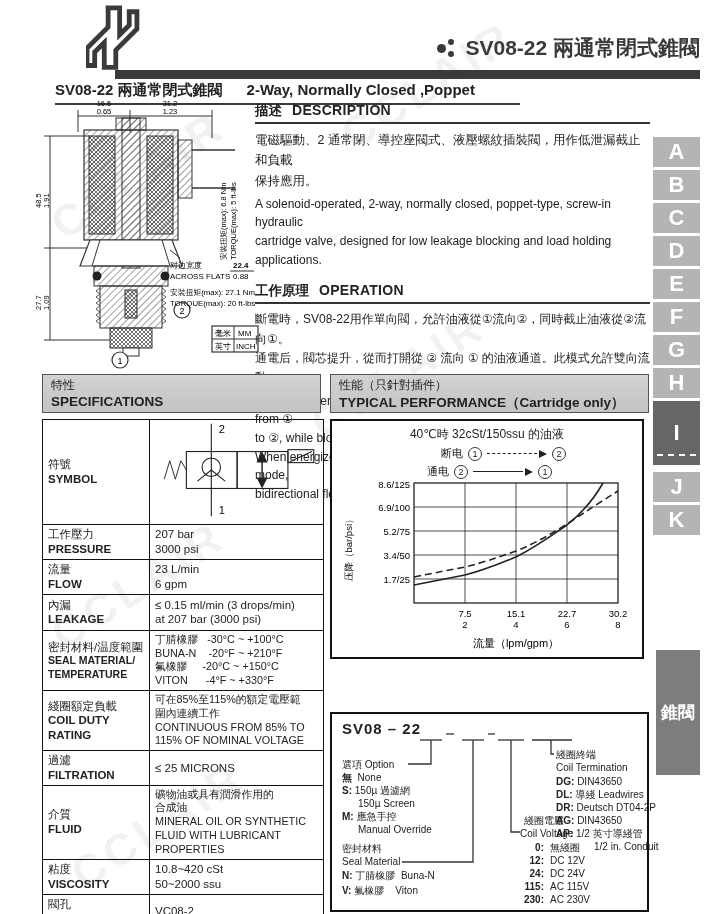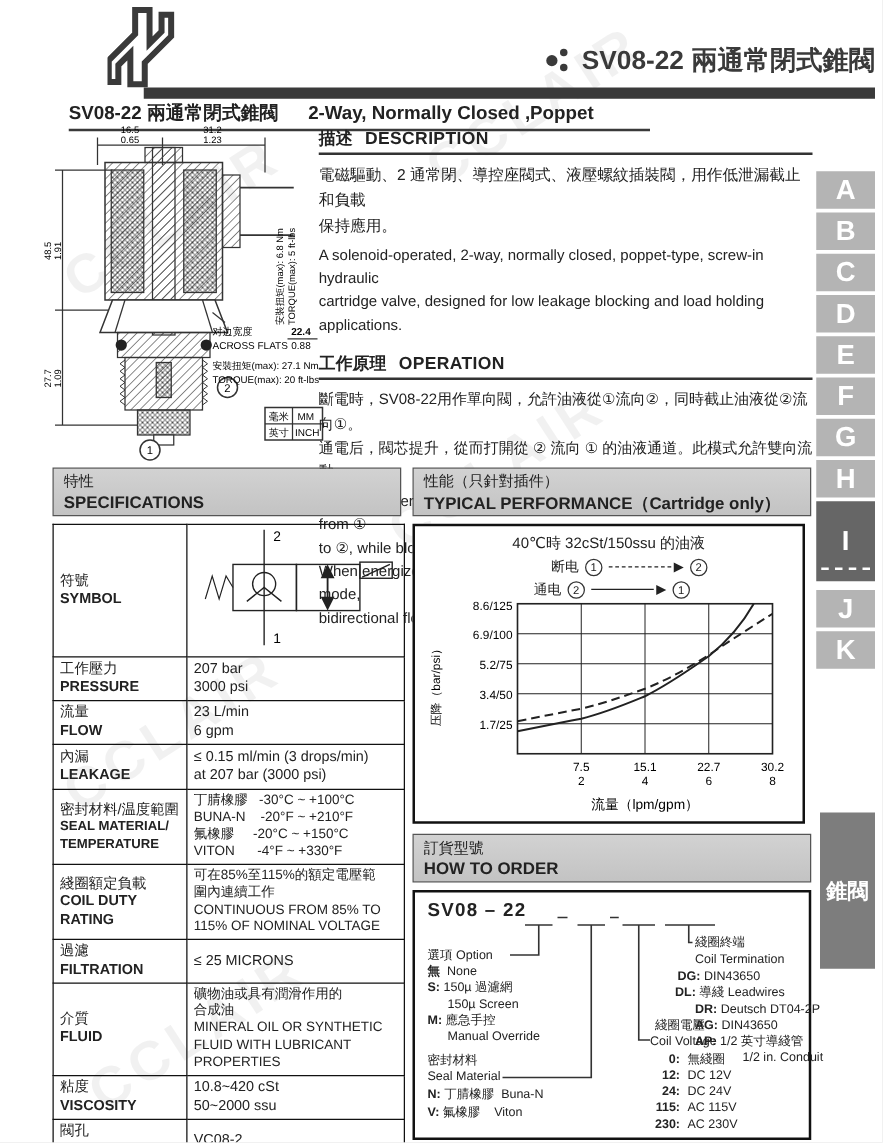--- a/index.html
+++ b/index.html
@@ -369,24 +369,20 @@
       <text x="231" y="136" font-size="9.5" text-anchor="middle">22.7</text>
       <text x="282" y="136" font-size="9.5" text-anchor="middle">30.2</text>
       <text x="129" y="147" font-size="9.5" text-anchor="middle">2</text>
       <text x="180" y="147" font-size="9.5" text-anchor="middle">4</text>
       <text x="231" y="147" font-size="9.5" text-anchor="middle">6</text>
       <text x="282" y="147" font-size="9.5" text-anchor="middle">8</text>
       <text x="180" y="166" font-size="11" text-anchor="middle">流量（lpm/gpm）</text>
     </svg>
   </div>
 
-  <div class="gray-head" style="left:330px;top:667px;width:319px;height:39px;">
-    <span class="zh">訂貨型號</span>
-    <span class="en">HOW TO ORDER</span>
-  </div>
 
   <div class="order-box">
     <div class="order-code">SV08 – 22</div>
     <svg style="position:absolute;left:0;top:0;" width="315" height="196" viewBox="0 0 315 196">
       <g stroke="#333" stroke-width="1.3" fill="none">
         <line x1="88" y1="26" x2="110" y2="26"></line>
         <line x1="114" y1="20" x2="122" y2="20"></line>
         <line x1="130" y1="26" x2="152" y2="26"></line>
         <line x1="156" y1="20" x2="163" y2="20"></line>
         <line x1="166" y1="26" x2="192" y2="26"></line>
@@ -422,22 +418,22 @@
     <div class="ocol" style="left:218px;top:127px;">
       <div>無綫圈</div>
       <div>DC 12V</div>
       <div>DC 24V</div>
       <div>AC 115V</div>
       <div>AC 230V</div>
     </div>
 
     <div class="ocol" style="left:224px;top:34px;">綫圈終端</div>
     <div class="ocol" style="left:224px;top:47px;">Coil Termination</div>
-    <div class="ocol" style="left:210px;top:61px;"><span class="ocode">DG:</span>&nbsp;<span>DIN43650</span></div>
-    <div class="ocol" style="left:208px;top:74px;"><span class="ocode">DL:</span>&nbsp;<span>導綫 Leadwires</span></div>
+    <div class="ocol" style="left:224px;top:61px;"><span class="ocode">DG:</span>&nbsp;<span>DIN43650</span></div>
+    <div class="ocol" style="left:224px;top:74px;"><span class="ocode">DL:</span>&nbsp;<span>導綫 Leadwires</span></div>
     <div class="ocol" style="left:224px;top:87px;"><span class="ocode">DR:</span>&nbsp;<span>Deutsch DT04-2P</span></div>
     <div class="ocol" style="left:224px;top:100px;"><span class="ocode">AG:</span>&nbsp;<span>DIN43650</span></div>
     <div class="ocol" style="left:224px;top:113px;"><span class="ocode">AP:</span>&nbsp;<span>1/2 英寸導綫管</span></div>
     <div class="ocol" style="left:240px;top:126px;margin-left:22px;">1/2 in. Conduit</div>
   </div>
 
   <div class="tab" style="top:137px;">
       <span>A</span>
     </div>
   <div class="tab" style="top:170px;">

